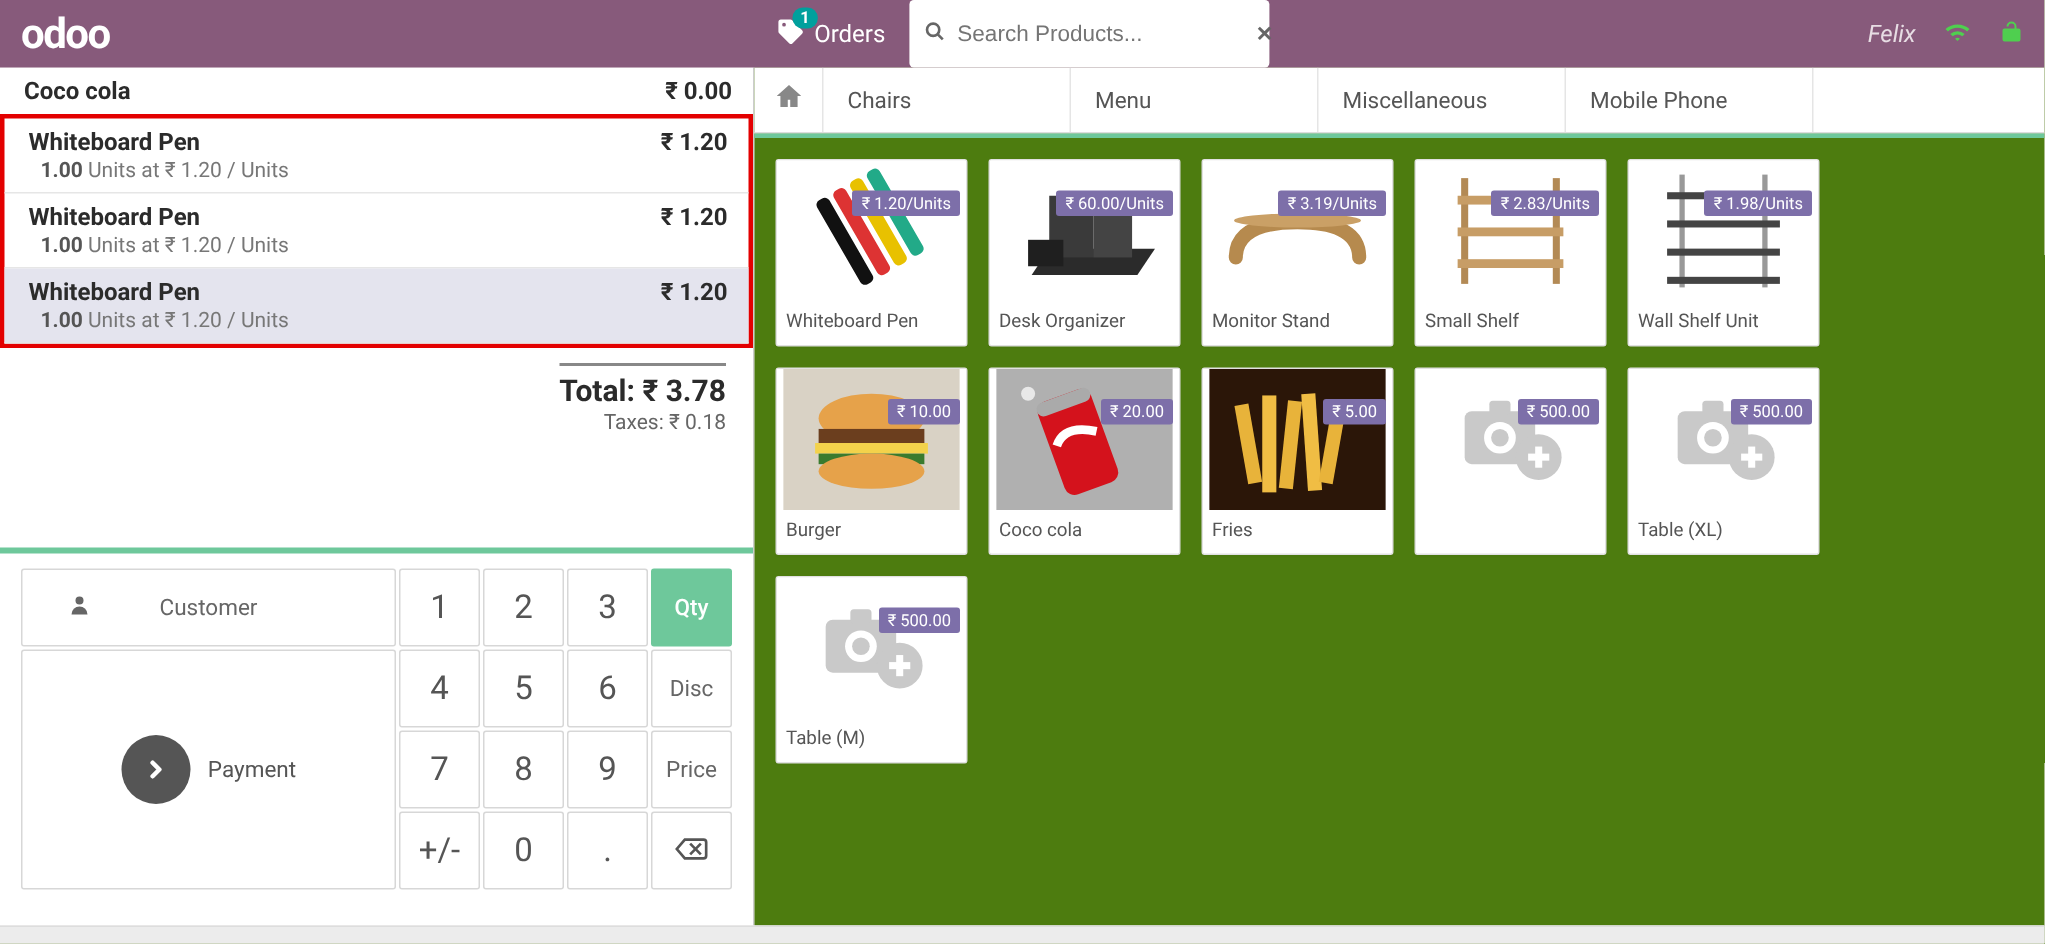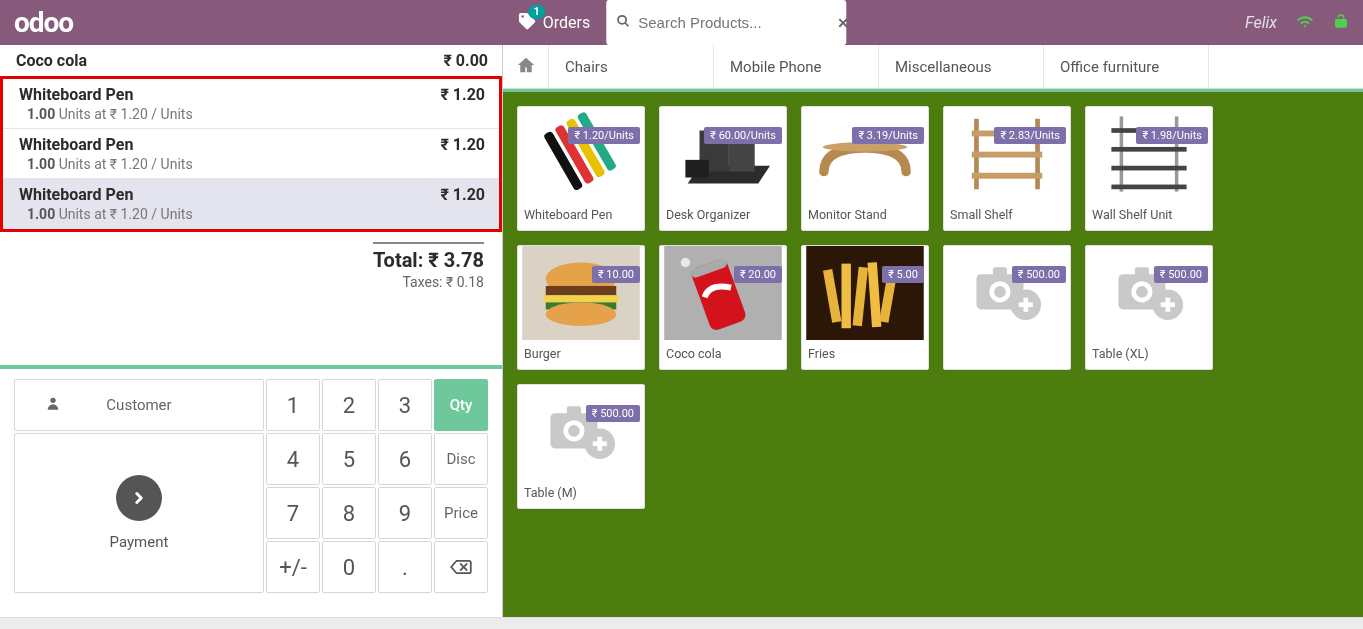--- a/index.html
+++ b/index.html
@@ -42,21 +42,21 @@
 
   
   .keypad-wrap { padding: 10px 14px 24px; }
   .keypad { display: grid; grid-template-columns: 250px 54px 54px 54px 54px; grid-template-rows: 52px 52px 52px 52px; gap: 2px; }
   .key { background: #fff; border: 1px solid #d7d7d7; display: flex; align-items: center; justify-content: center; font-size: 22px; color: #555; cursor: pointer; user-select: none; border-radius: 2px; }
   .key.mode { font-size: 15px; color: #666; }
   .key.qty { background: #6ec89b; color: #fff; font-weight: 500; border-color: #6ec89b; }
   .customer-cell { grid-row: 1; grid-column: 1; background: #fff; border: 1px solid #d7d7d7; display: flex; align-items: center; justify-content: center; gap: 60px; color: #666; font-size: 15px; border-radius: 2px; cursor: pointer; }
   .customer-cell .cust-icon { position: absolute; left: 30px; }
   .customer-cell { position: relative; }
-  .payment-cell { grid-row: 2 / span 3; grid-column: 1; background: #fff; border: 1px solid #d7d7d7; display: flex; flex-direction: column; align-items: center; justify-content: center; gap: 12px; border-radius: 2px; cursor: pointer; }
+  .payment-cell { grid-row: 2 / span 3; grid-column: 1; background: #fff; border: 1px solid #d7d7d7; display: flex; align-items: center; justify-content: center; gap: 12px; border-radius: 2px; cursor: pointer; }
   .payment-cell .circle { width: 46px; height: 46px; border-radius: 50%; background: #555; color: #fff; display: flex; align-items: center; justify-content: center; font-size: 22px; }
   .payment-cell .pay-label { font-size: 15px; color: #555; }
 
   
   .rightcol { flex: 1; display: flex; flex-direction: column; background: #4d7c0f; min-width: 0; }
   .category-bar { height: 44px; background: #fff; display: flex; border-bottom: 1px solid #ddd; }
   .category-bar .home { width: 46px; display: flex; align-items: center; justify-content: center; color: #7b7b7b; font-size: 18px; border-right: 1px solid #e5e5e5; cursor: pointer; }
   .category-bar .cat { flex: 0 0 165px; display: flex; align-items: center; padding: 0 16px; color: #555; font-size: 15px; border-right: 1px solid #e5e5e5; cursor: pointer; white-space: nowrap; }
   .green-sep2 { height: 3px; background: #6ec89b; }
 
@@ -227,27 +227,27 @@
         <span>
           <svg width="20" height="18" viewBox="0 0 24 22" fill="#888">
                 <path d="M12 2L2 11h3v9h6v-6h2v6h6v-9h3z"></path>
               </svg>
         </span>
       </div>
       <div class="cat">
             <span>Chairs</span>
           </div>
       <div class="cat">
-            <span>Mobile Phone</span>
+            <span>Menu</span>
           </div>
       <div class="cat">
             <span>Miscellaneous</span>
           </div>
       <div class="cat">
-            <span>Office furniture</span>
+            <span>Mobile Phone</span>
           </div>
     </div>
     <div class="green-sep2"></div>
 
     <div class="products-scroll">
       <div class="product-grid" id="product-grid">
             <div class="product-card">
               <div class="price-tag">₹ 1.20/Units</div>
               <div class="thumb">
                 <svg viewBox="0 0 100 80">

